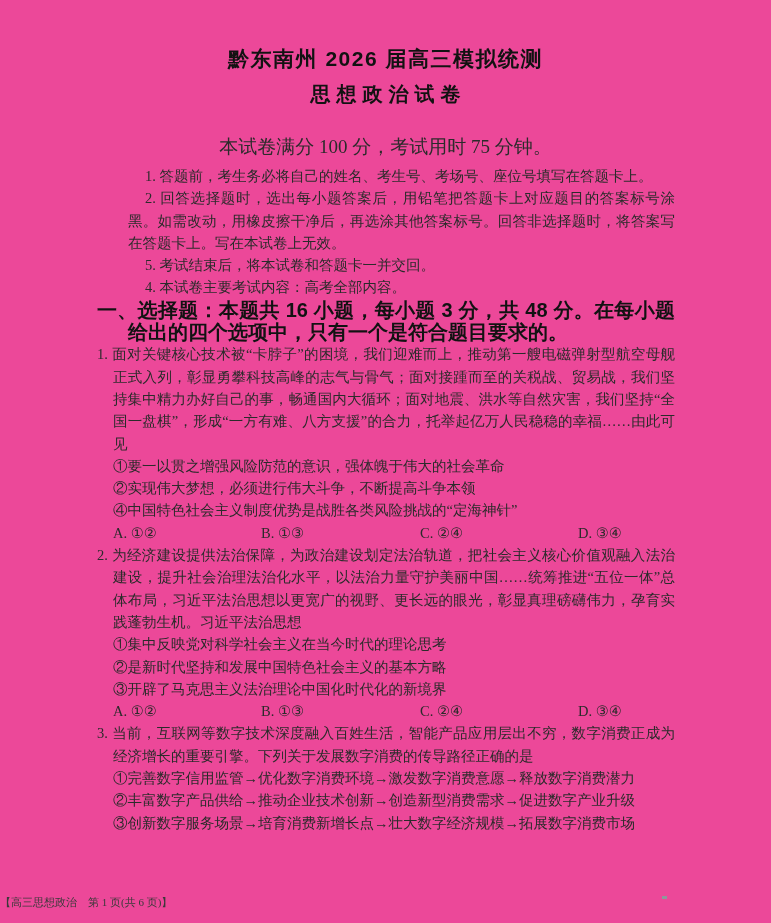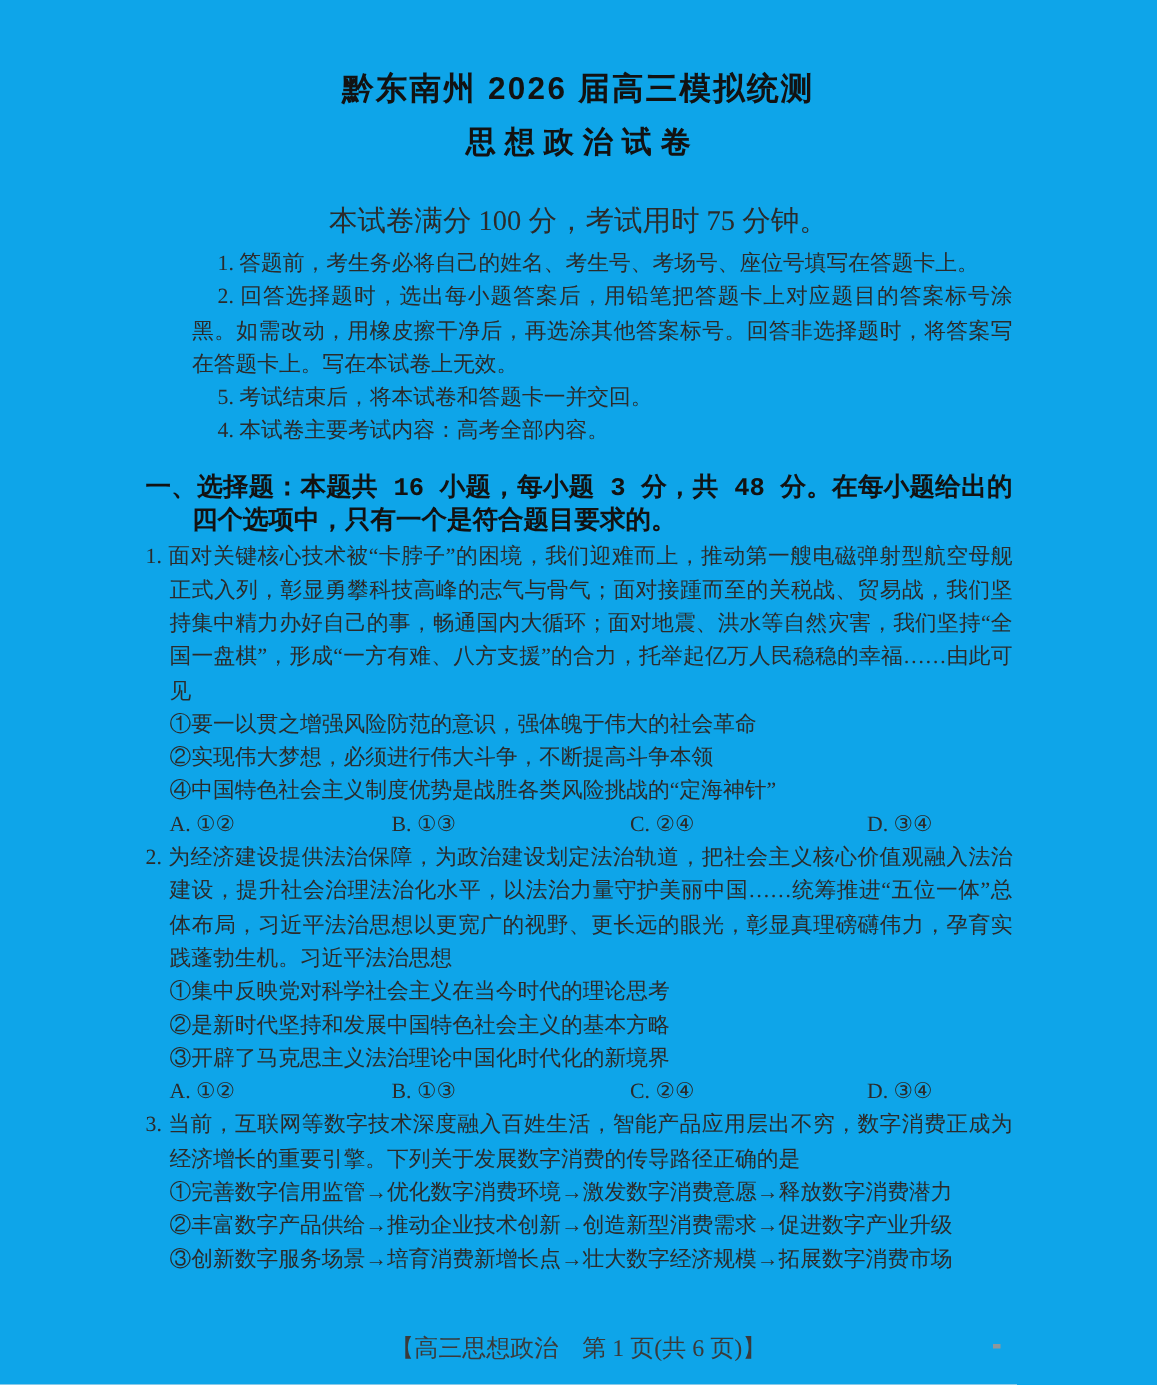--- a/index.html
+++ b/index.html
@@ -1,20 +1,20 @@
 <!DOCTYPE html>
 <html><head>
 <meta charset="utf-8">
 <style>
   * { margin:0; padding:0; box-sizing:border-box; }
   html,body { background:#e8e8e8; }
   .page {
     width:771px; height:923px;
     margin:0 auto;
-    background:#0ea5e9;
+    background:#ec4899;
     position:relative;
     overflow:hidden;
     font-family:"Liberation Serif","DejaVu Serif",serif;
     color:#2b2b2b;
     font-size:14.5px;
   }
   .doc-title {
     padding-top:45px;
     text-align:center;
     font-family:"Liberation Sans","DejaVu Sans",sans-serif;
@@ -49,24 +49,23 @@
     font-size:15px;
     color:#121212;
     line-height:22.3px;
   }
   .notice-item {
     text-indent:17px;
     line-height:22.3px;
     text-align:justify;
   }
   .section-heading {
-    margin-top:17px;
-    font-family:Liberation Mono, monospace;
+    font-family:Liberation Sans, sans-serif;
     font-weight:bold;
-    font-size:17px;
+    font-size:20px;
     color:#121212;
     line-height:22.3px;
     padding-left:31px;
     text-indent:-31px;
     text-align:justify;
   }
   .question { }
   .q-stem {
     padding-left:16px;
     text-indent:-16px;
@@ -86,22 +85,22 @@
   }
   .q-choices .choice { position:absolute; top:0; white-space:nowrap; }
   .choice-a { left:16px; }
   .choice-b { left:164px; }
   .choice-c { left:323px; }
   .choice-d { left:481px; }
   .footer {
     position:absolute;
     left:0; right:0;
     bottom:13px;
-    text-align:center;
-    font-size:16px;
+    text-align:left;
+    font-size:11px;
     color:#3a3a3a;
   }
   .scan-speck {
     position:absolute;
     left:662px; top:896px;
     width:5px; height:3px;
     background:#8f979b;
   }
 </style>
 </head>

